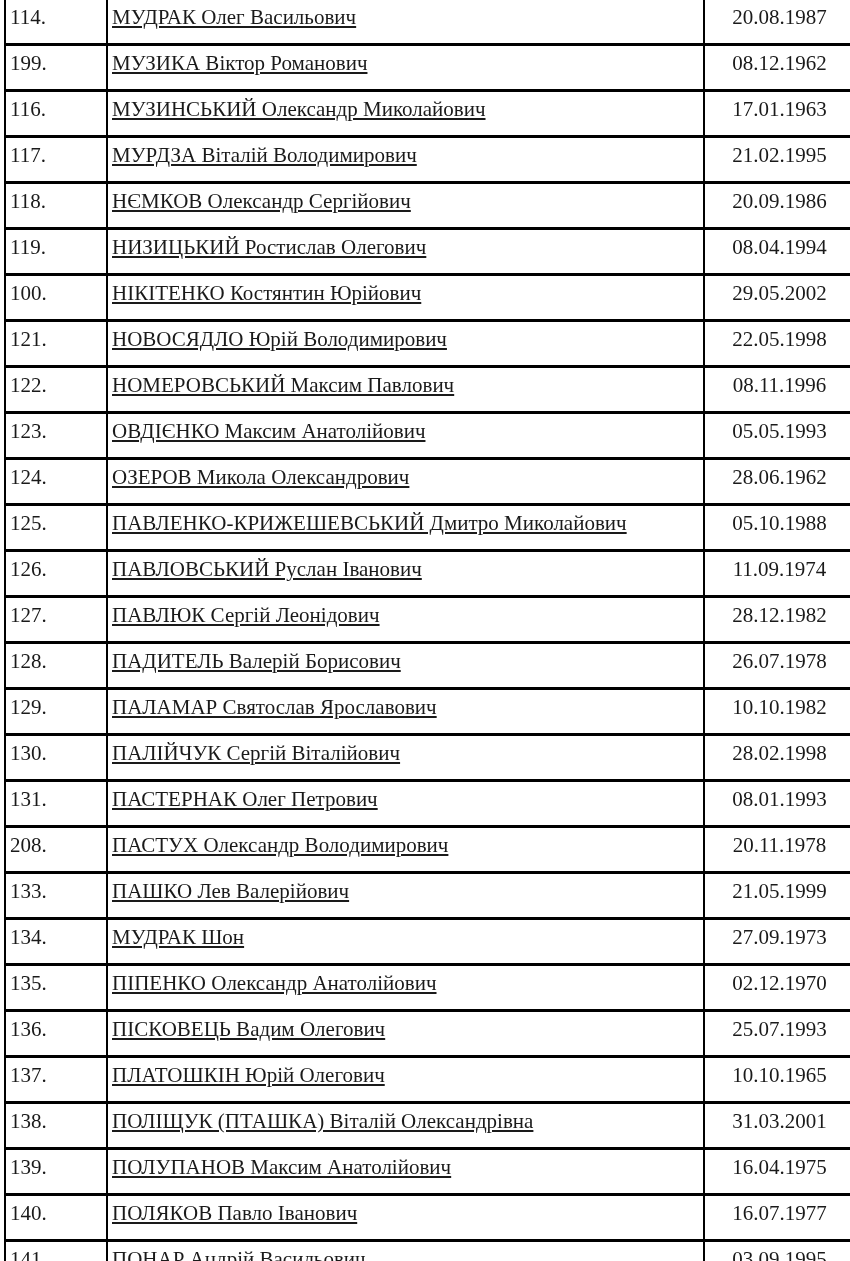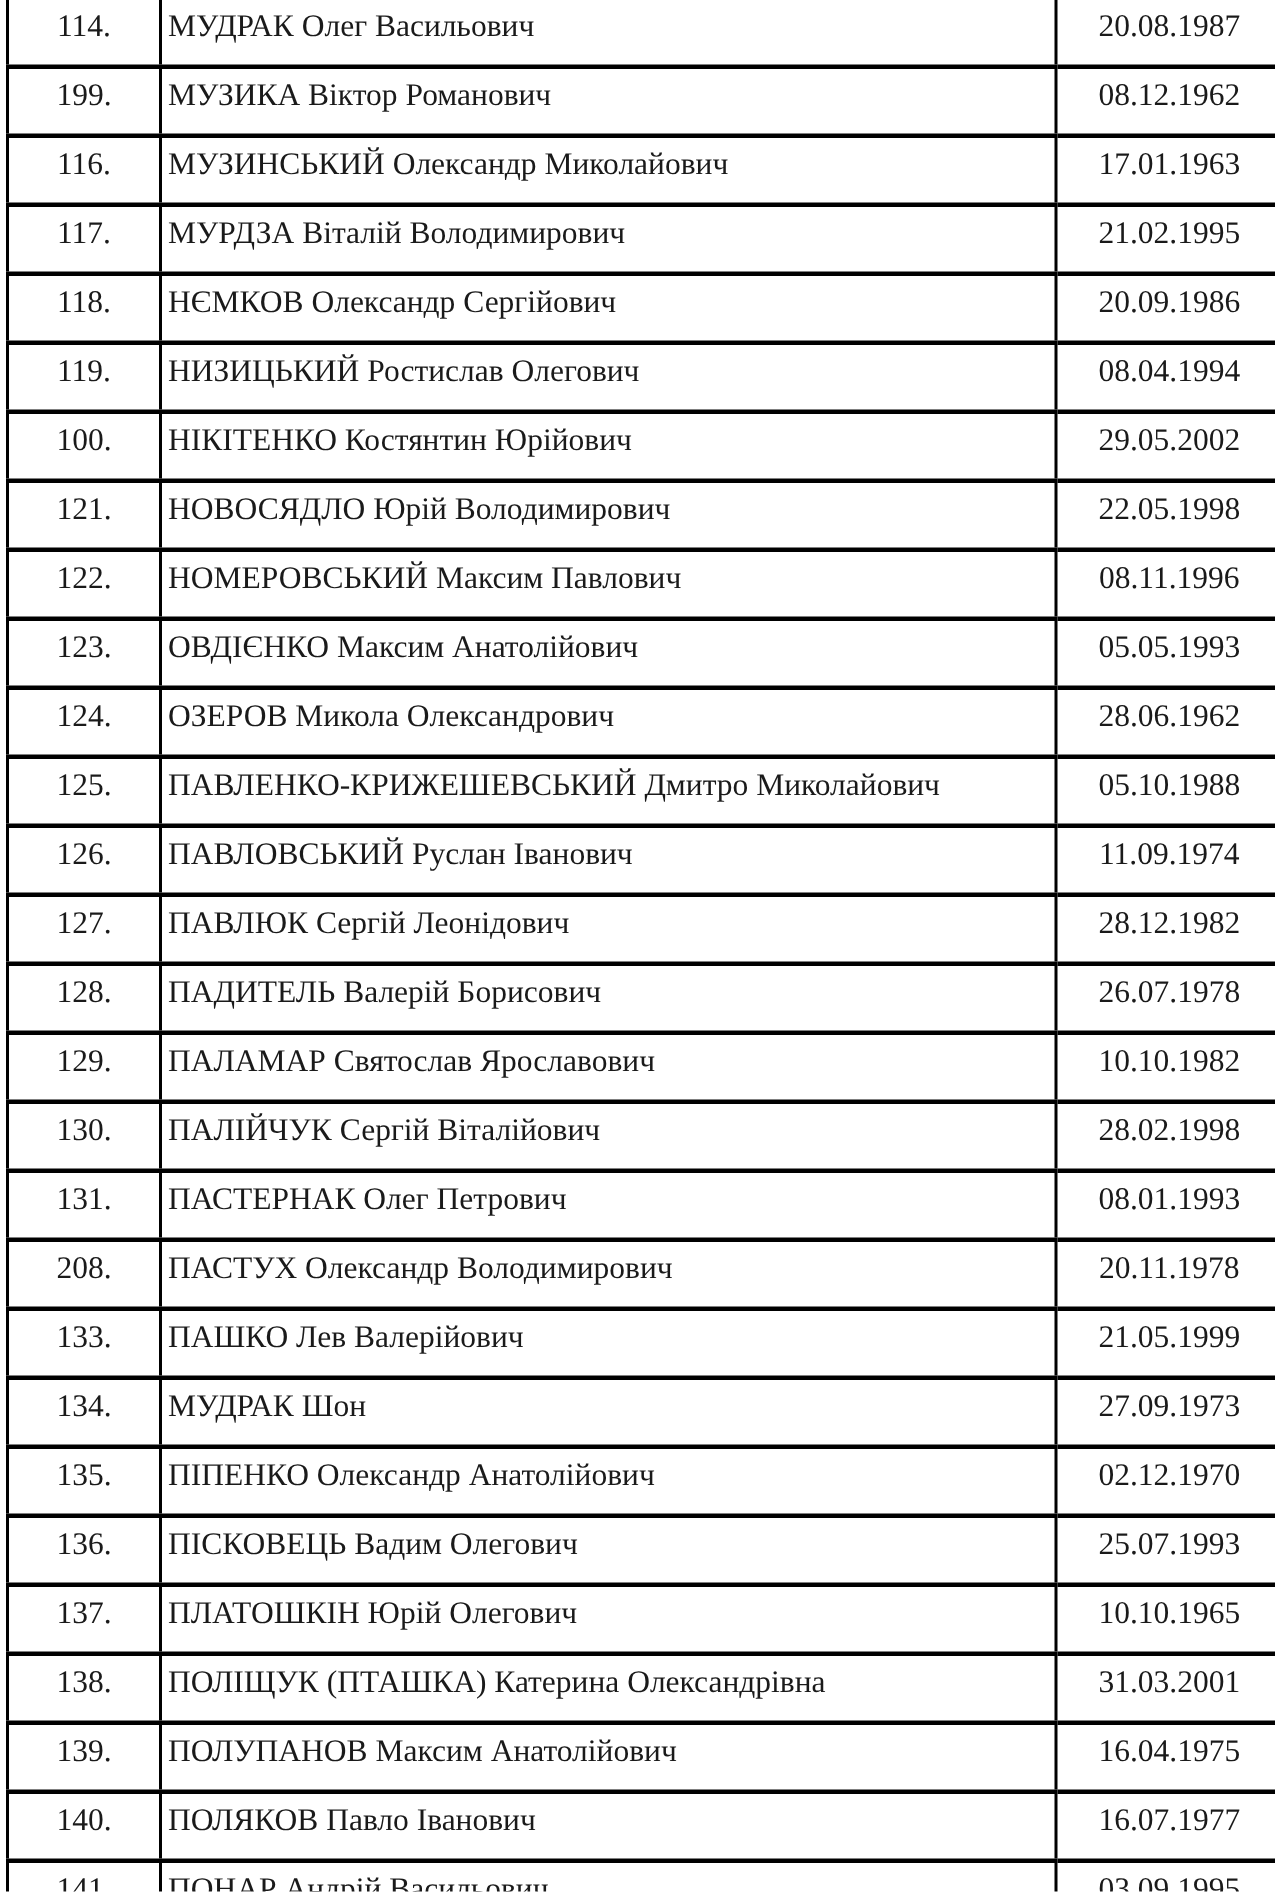--- a/index.html
+++ b/index.html
@@ -35,26 +35,26 @@
     height: 38px;
     vertical-align: top;
     padding: 5px 4px 0 4px;
     font-size: 21px;
     line-height: 1.2;
     overflow: hidden;
     white-space: nowrap;
   }
   td.cell-num {
     width: 92px;
-    text-align: center;
   }
   td.cell-name {
     width: 587px;
     text-align: left;
     padding-left: 10px;
+    text-decoration: underline;
   }
   td.cell-dob {
     text-align: center;
   }
 </style>
 </head>
 <body>
 
 <div class="table-clip">
   <table class="roster">
@@ -174,21 +174,21 @@
     <td class="cell-name">ПІСКОВЕЦЬ Вадим Олегович</td>
     <td class="cell-dob">25.07.1993</td>
   </tr>
         <tr>
     <td class="cell-num">137.</td>
     <td class="cell-name">ПЛАТОШКІН Юрій Олегович</td>
     <td class="cell-dob">10.10.1965</td>
   </tr>
         <tr>
     <td class="cell-num">138.</td>
-    <td class="cell-name">ПОЛІЩУК (ПТАШКА) Катерина Олександрівна</td>
+    <td class="cell-name">ПОЛІЩУК (ПТАШКА) Віталій Олександрівна</td>
     <td class="cell-dob">31.03.2001</td>
   </tr>
         <tr>
     <td class="cell-num">139.</td>
     <td class="cell-name">ПОЛУПАНОВ Максим Анатолійович</td>
     <td class="cell-dob">16.04.1975</td>
   </tr>
         <tr>
     <td class="cell-num">140.</td>
     <td class="cell-name">ПОЛЯКОВ Павло Іванович</td>

